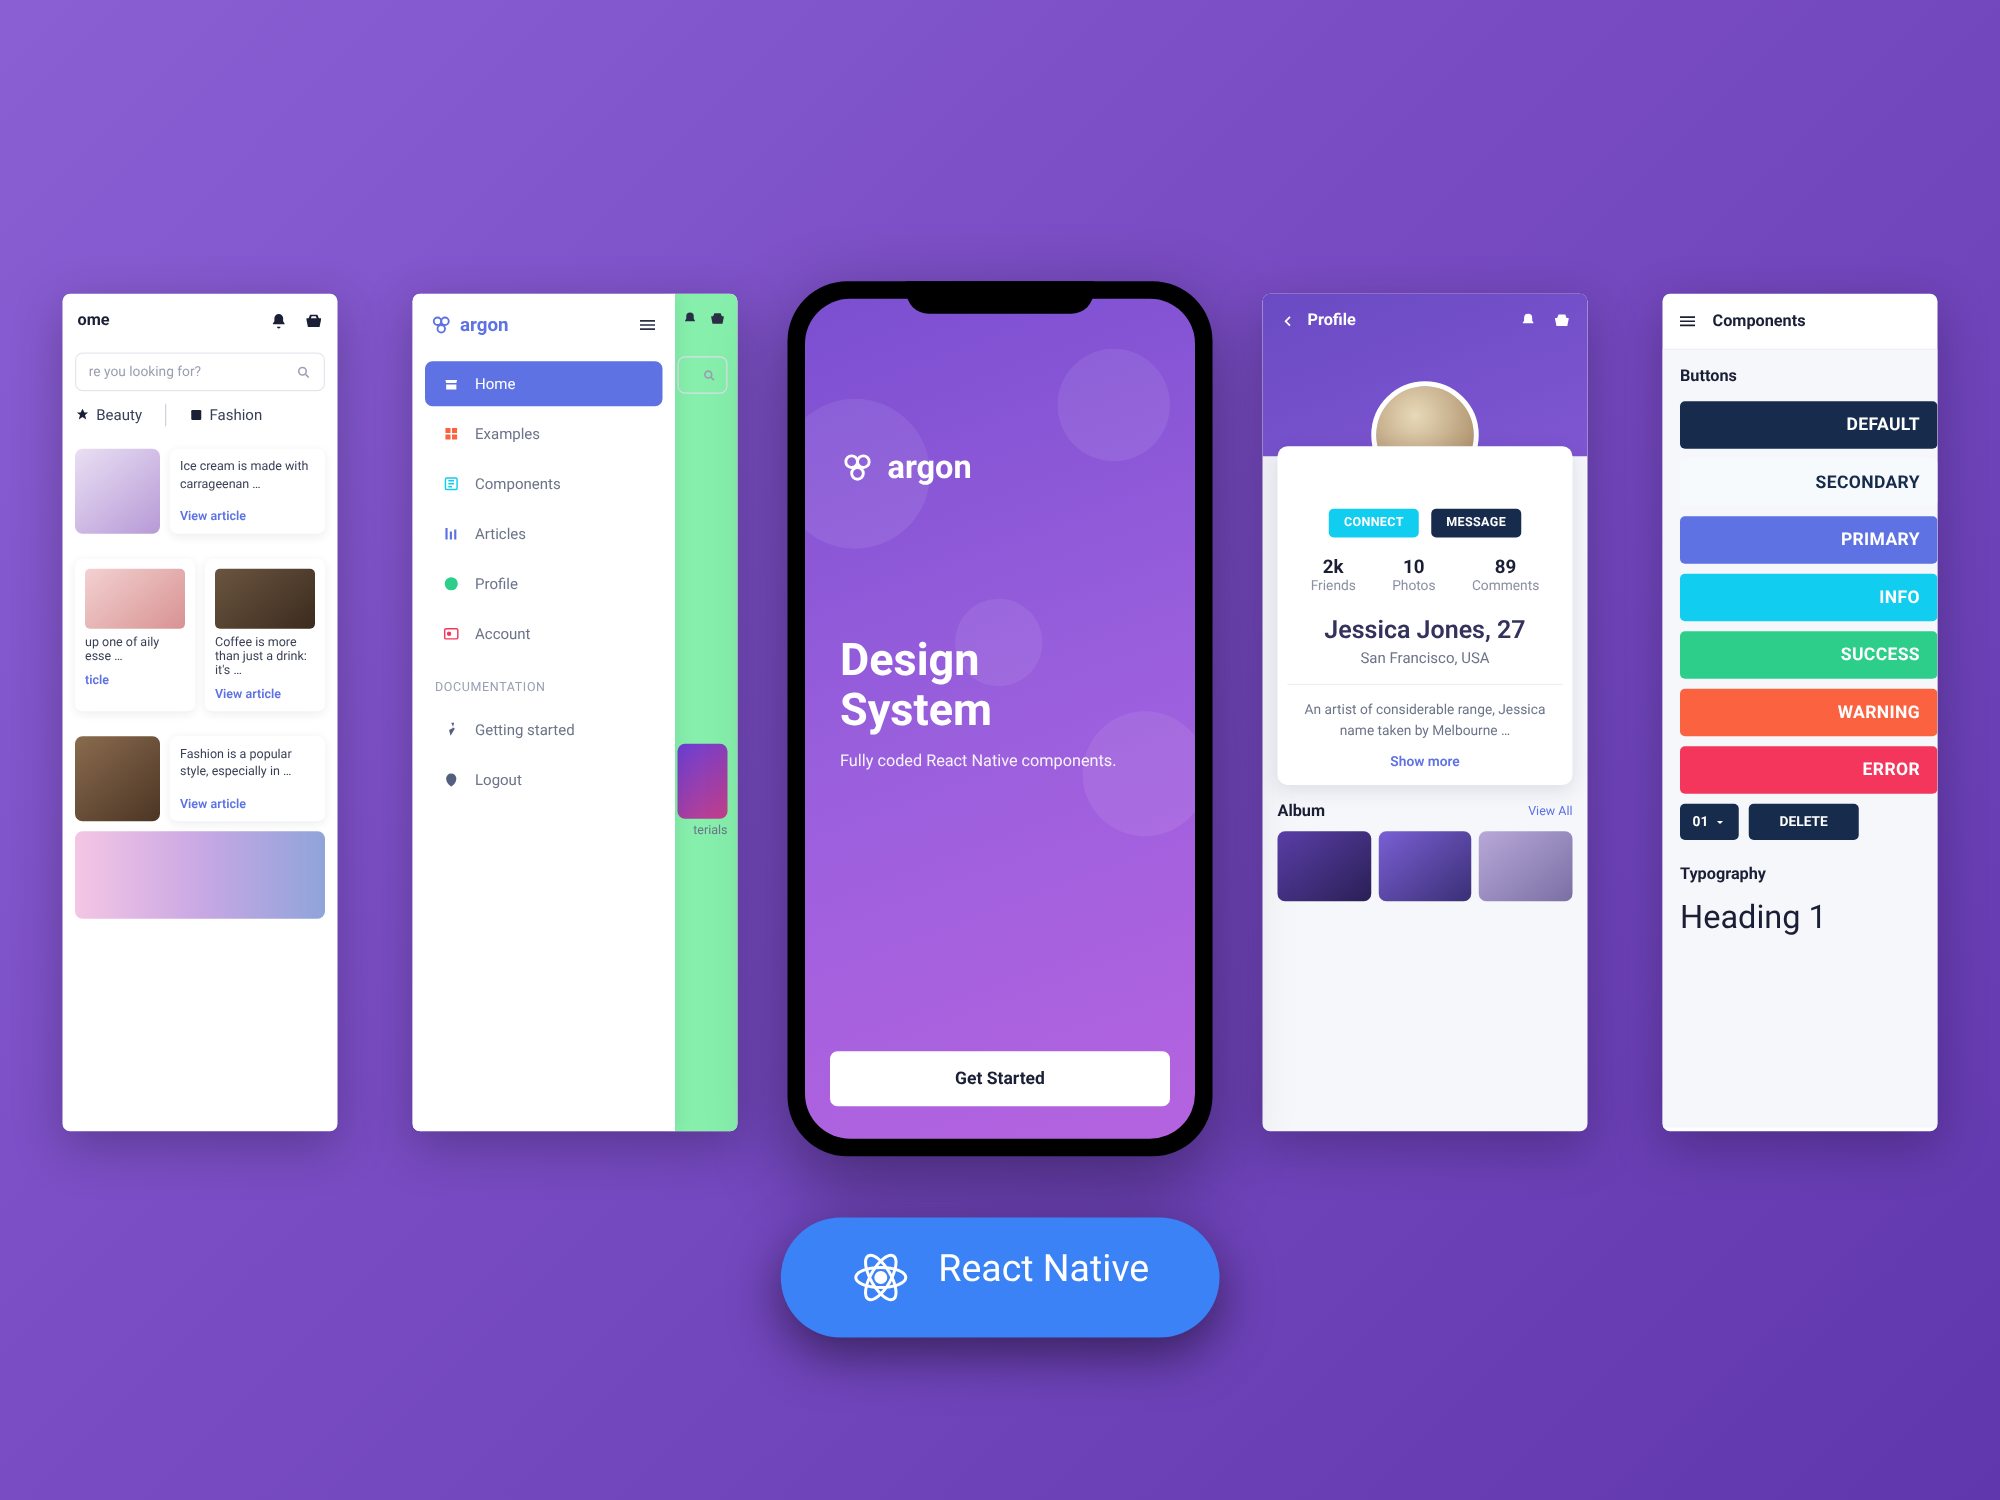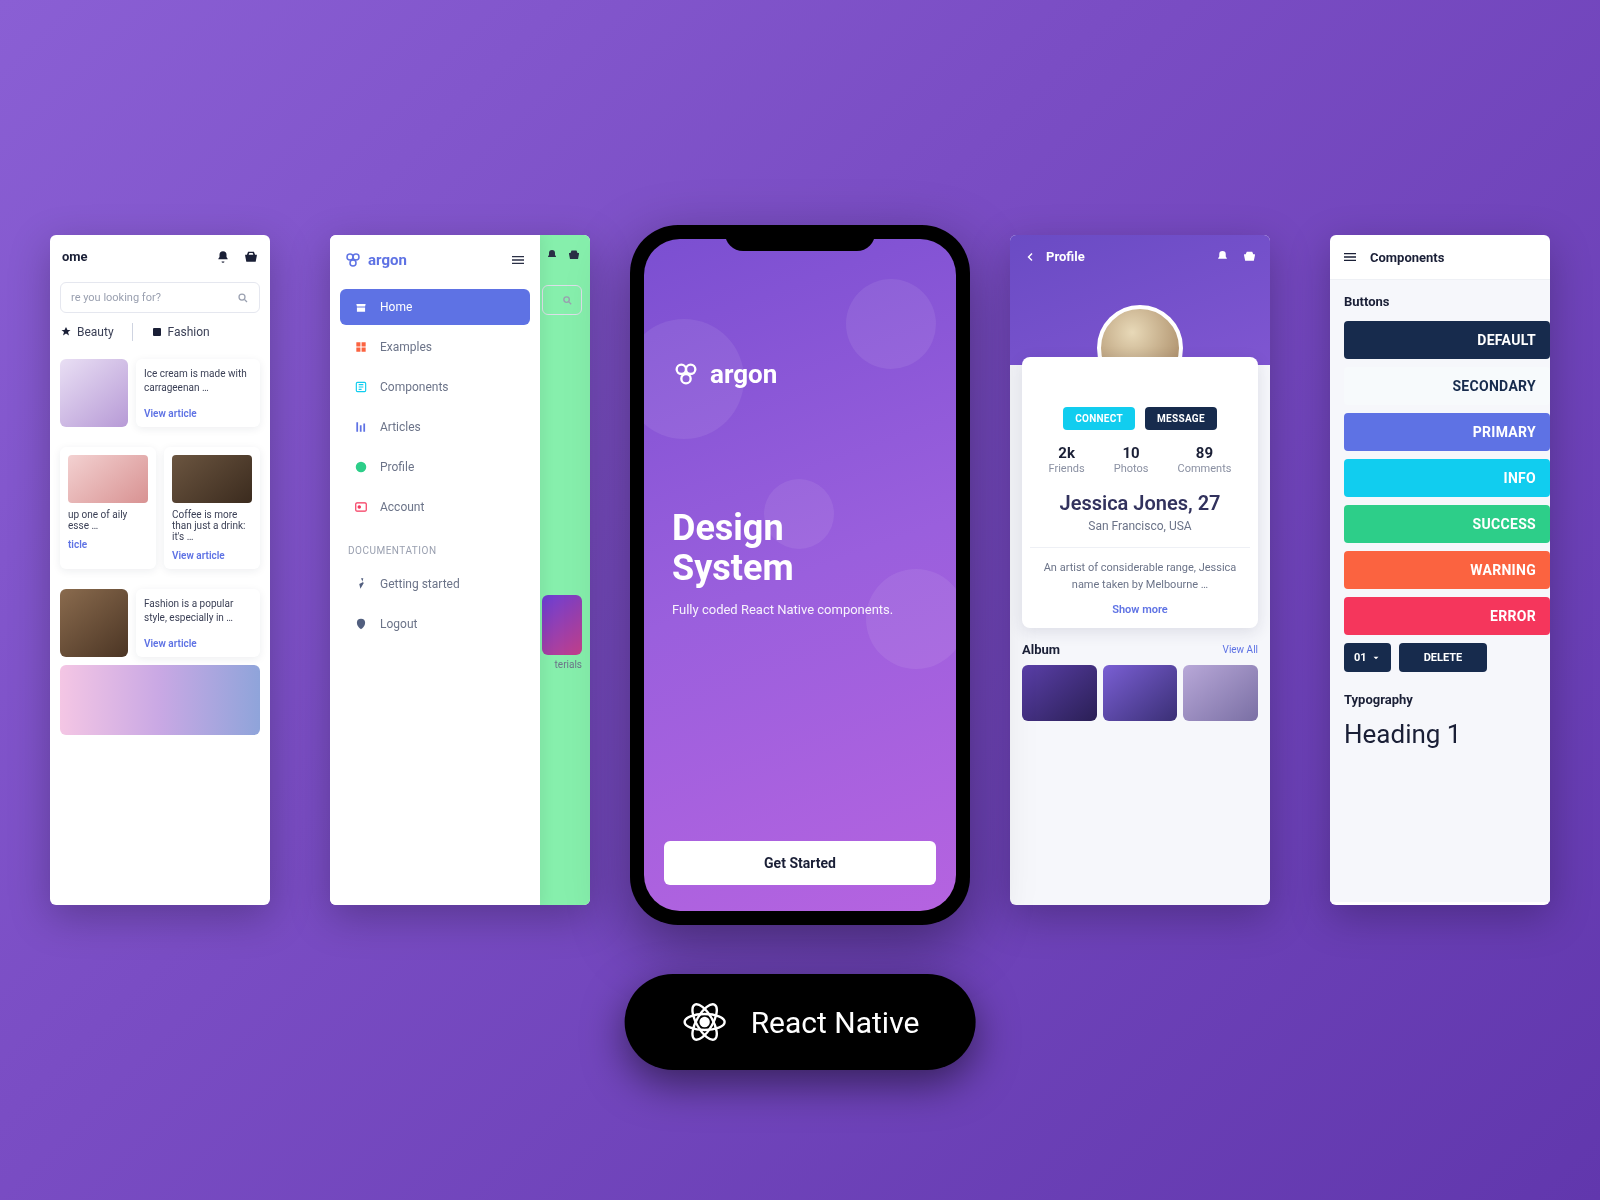--- a/index.html
+++ b/index.html
@@ -86,21 +86,21 @@
 .s5 .hdr .t{font-weight:700;font-size:13px;color:#1a1f36}
 .s5 .body{padding:14px 0 14px 14px;background:#f6f7fb;height:calc(100% - 48px)}
 .s5 .lab{font-weight:700;font-size:13px;color:#1a1f36;margin-bottom:12px}
 .s5 .btn{padding:11px 14px;margin-bottom:8px;border-radius:4px;font-size:14px;font-weight:700;text-align:right;color:#fff;letter-spacing:.3px}
 .s5 .brow{display:flex;gap:8px;margin:6px 0 20px}
 .s5 .sel{background:#172b4d;color:#fff;padding:8px 10px;border-radius:4px;font-size:11px;font-weight:700;display:flex;align-items:center;gap:4px}
 .s5 .del{background:#172b4d;color:#fff;padding:8px 25px;border-radius:4px;font-size:11px;font-weight:700}
 .s5 .h1{font-size:26px;color:#1a1f36;font-weight:400}
 
 
-.badge{position:absolute;left:50%;transform:translateX(-50%);bottom:130px;background:#000000;color:#fff;padding:24px 56px;border-radius:60px;display:flex;align-items:center;gap:22px;font-size:30px;box-shadow:0 14px 40px rgba(0,0,0,.5)}
+.badge{position:absolute;left:50%;transform:translateX(-50%);bottom:130px;background:#3b82f6;color:#fff;padding:24px 56px;border-radius:60px;display:flex;gap:22px;font-size:30px;box-shadow:0 14px 40px rgba(0,0,0,.5)}
 .badge svg{width:48px;height:48px}
 
 
 .i{display:inline-block}
 svg{display:block}
 </style>
 </head>
 <body>
 
 <div class="stage">

